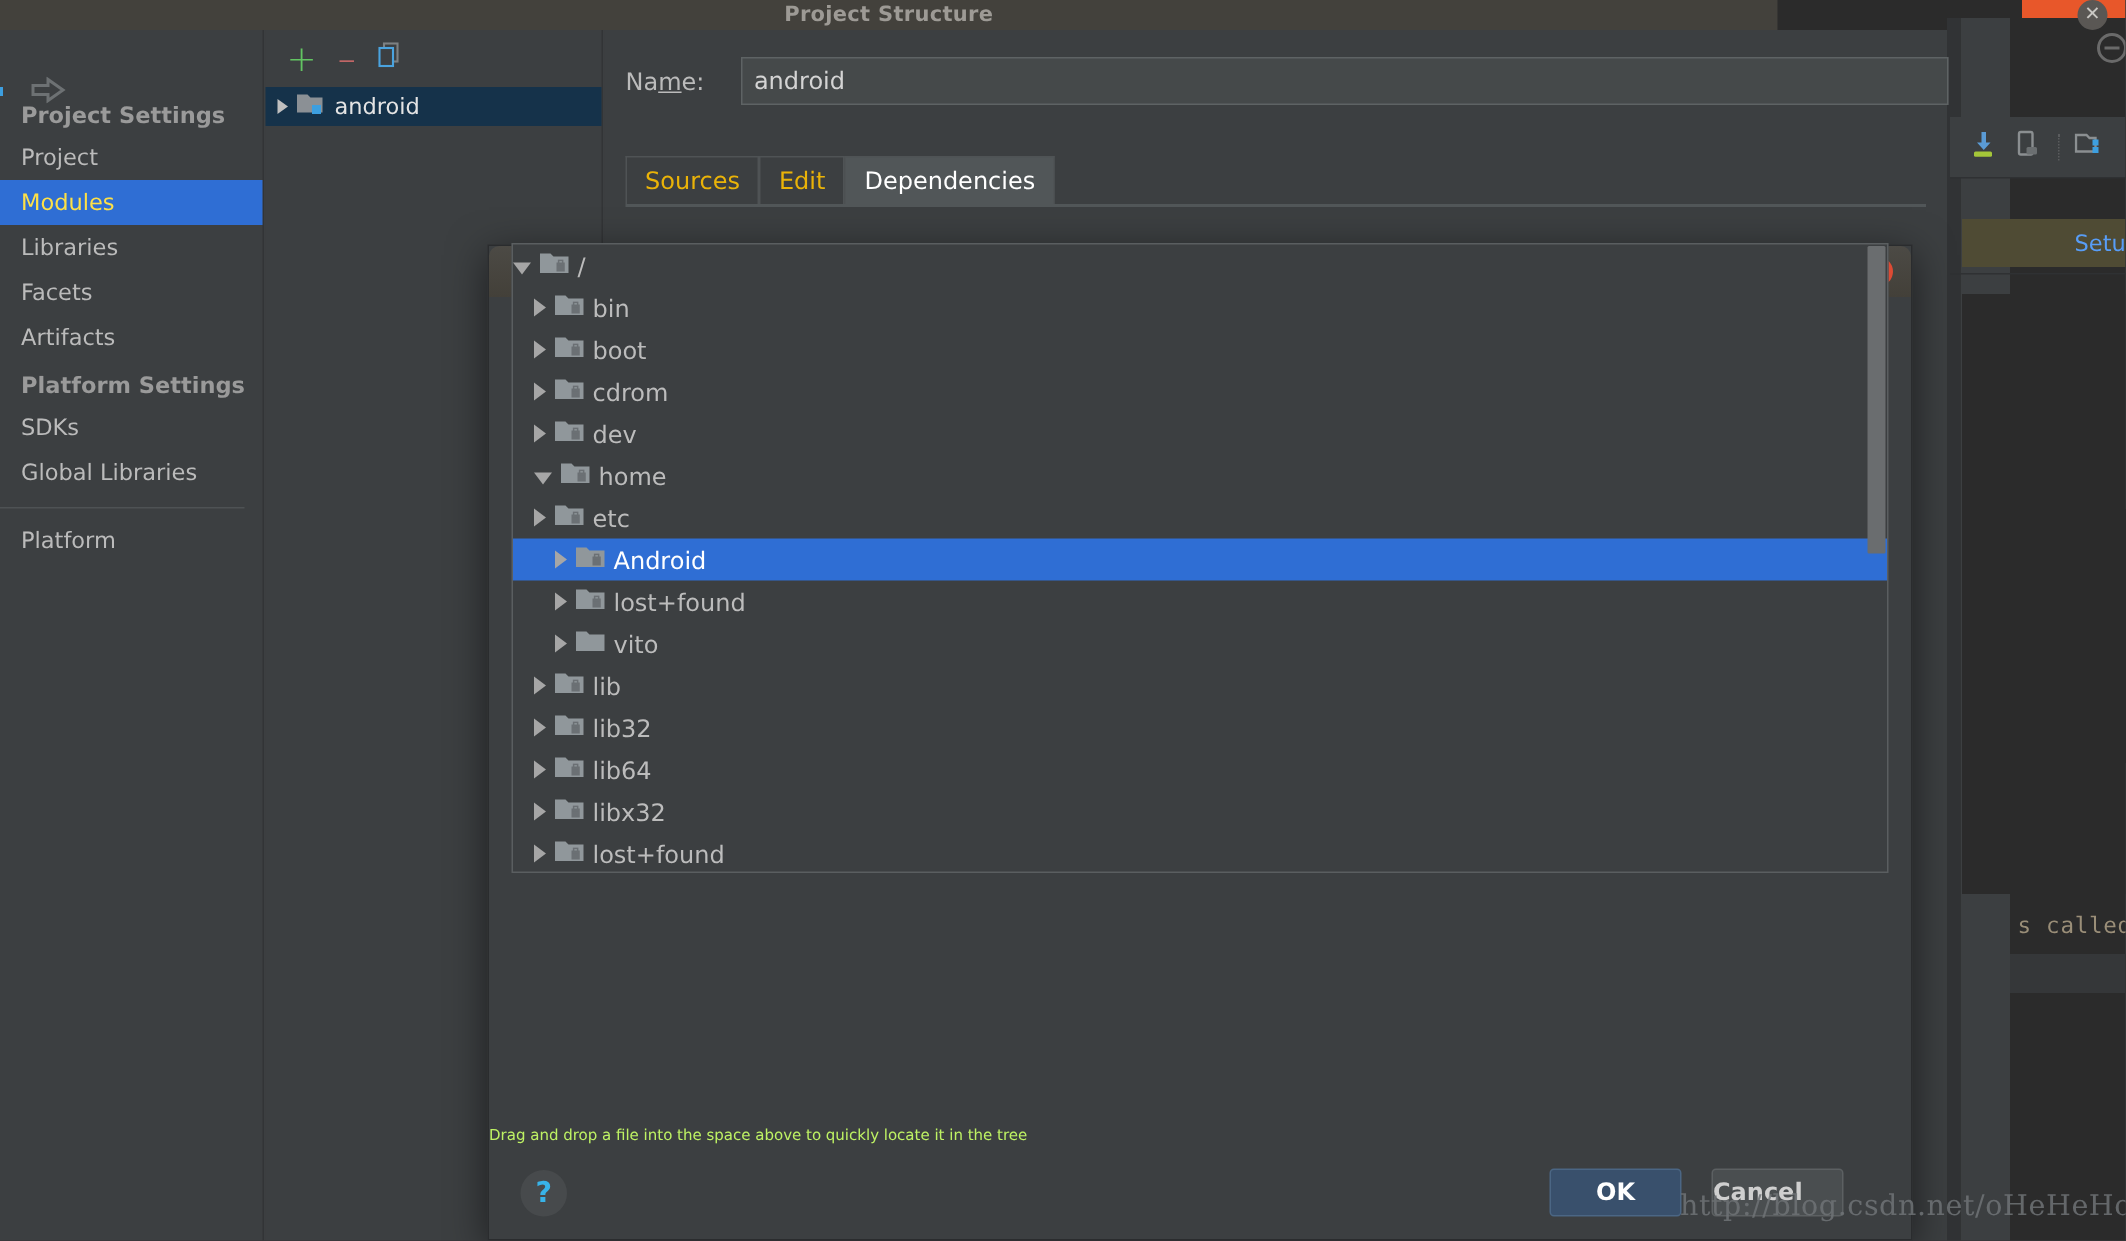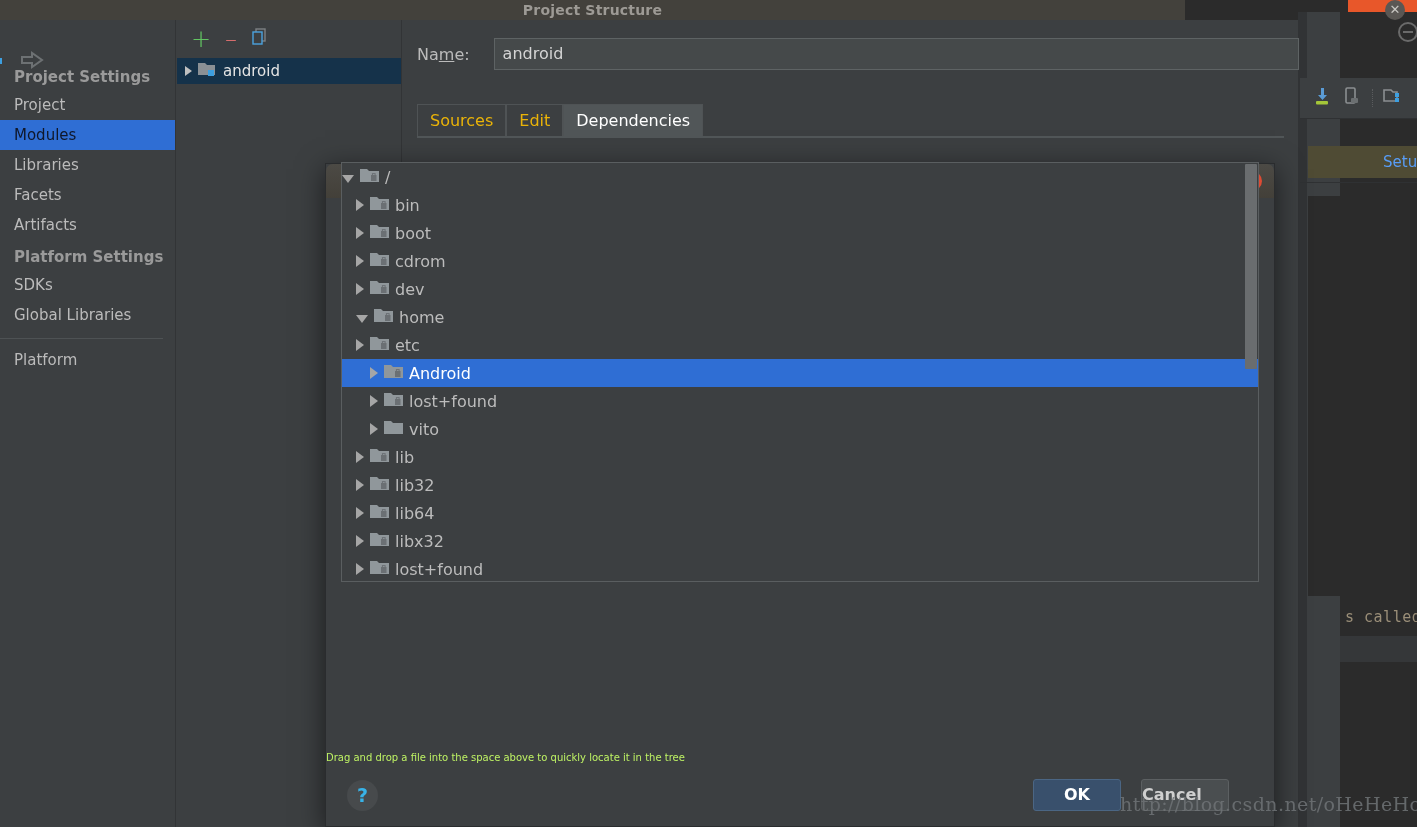--- a/index.html
+++ b/index.html
@@ -115,21 +115,21 @@
     position:absolute; left:20px; top:31px; width:26px; height:18px;
   }
   .ps-group{
     padding:4px 0 0 14px; color:#9a9a9a; font-size:15px; font-weight:bold;
     height:30px; line-height:26px; white-space:nowrap;
   }
   .ps-item{
     height:30px; line-height:30px; padding-left:14px; color:#bbbbbb;
     font-size:15px; white-space:nowrap;
   }
-  .ps-item.sel{ background:#2f6ed4; color:#0f172a; }
+  .ps-item.sel{ background:#2f6ed4; color:#fde047; }
   .ps-sb-divider{
     margin:8px 12px 6px 0; height:1px; background:#4e5254;
   }
 
   
   .ps-modlist{
     position:absolute; left:177px; top:0; width:225px; height:807px;
     background:#3c3f41; border-right:1px solid #323436;
   }
   .ps-mod-toolbar{

